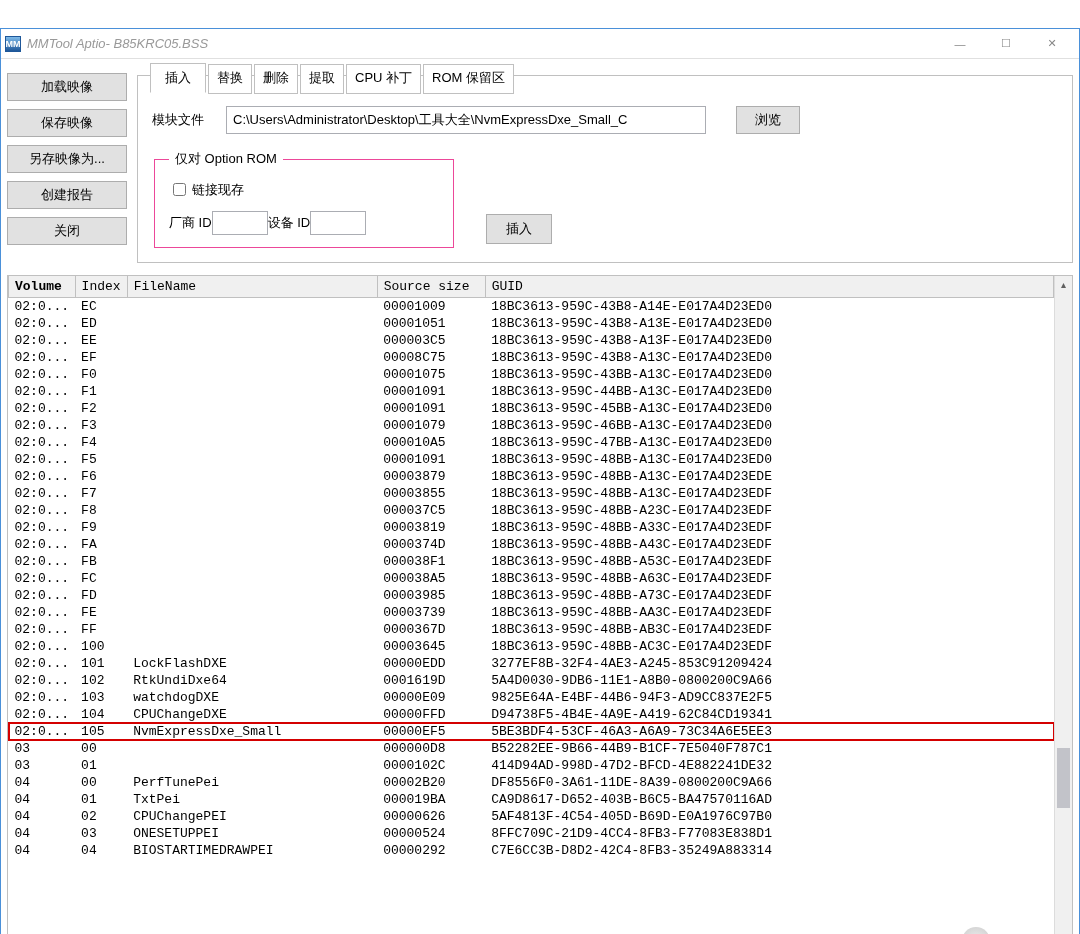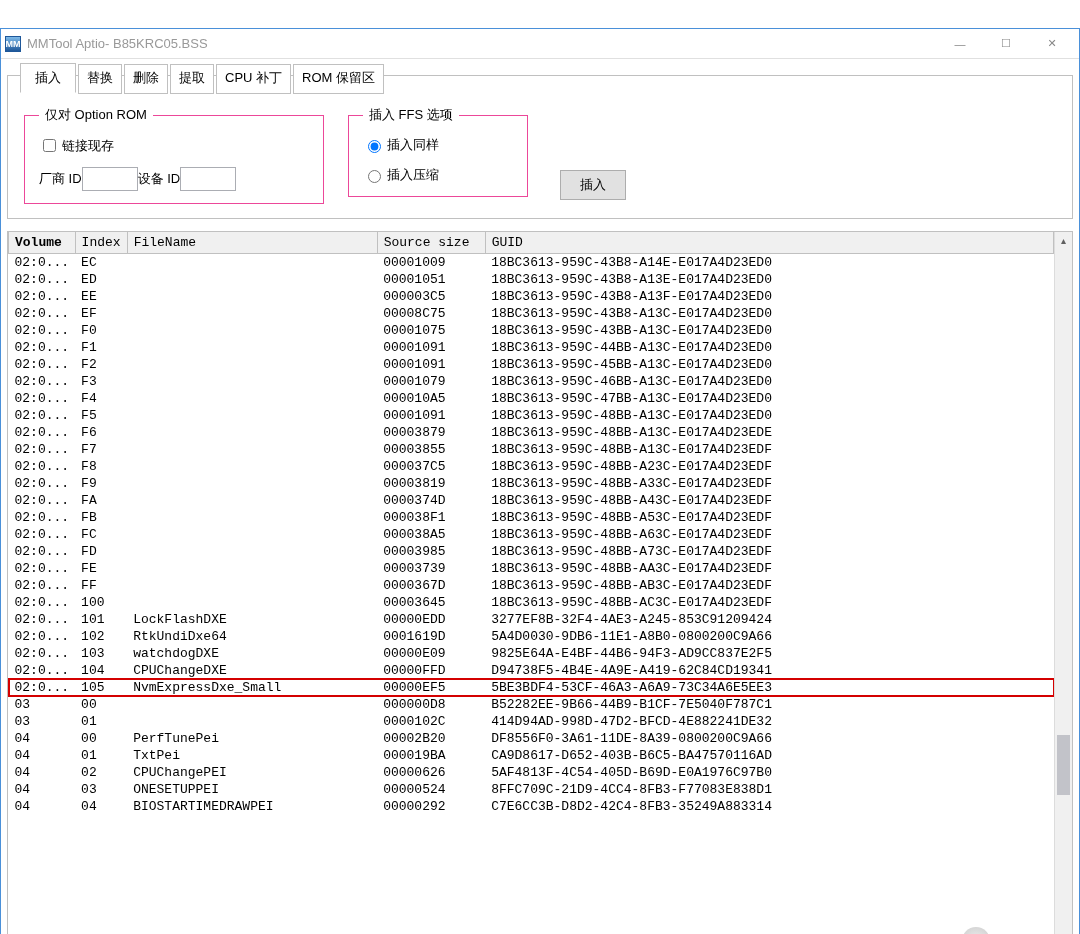--- a/index.html
+++ b/index.html
@@ -34,20 +34,21 @@
     display: inline-flex; align-items: center; justify-content: center;
     font-size: 9px; font-weight: bold;
     background: linear-gradient(#7db9e8,#1e5799);
     color: #fff;
     border: 1px solid #1e5799;
   }
   .titlebar .title {
     color: #999;
     font-size: 13px;
     flex: 1;
+    font-style: italic;
   }
   .win-controls { display: flex; }
   .win-btn {
     width: 46px; height: 30px;
     display: flex; align-items: center; justify-content: center;
     color: #888;
     font-size: 11px;
   }
   .win-btn.close { color: #888; }
   .content {
@@ -205,59 +206,60 @@
     <span class="title">MMTool Aptio- B85KRC05.BSS</span>
     <div class="win-controls">
       <div class="win-btn">—</div>
       <div class="win-btn">☐</div>
       <div class="win-btn close">✕</div>
     </div>
   </div>
 
   <div class="content">
     <div class="top-area">
+      <div class="left-buttons">
+        <div class="btn">加载映像</div>
+        <div class="btn">保存映像</div>
+        <div class="btn">另存映像为...</div>
+        <div class="btn">创建报告</div>
+        <div class="btn">关闭</div>
+      </div>
 
       <div class="panel">
         <div class="tabs">
           <div class="tab">插入</div>
           <div class="tab inactive">替换</div>
           <div class="tab inactive">删除</div>
           <div class="tab inactive">提取</div>
           <div class="tab inactive">CPU 补丁</div>
           <div class="tab inactive">ROM 保留区</div>
         </div>
 
+        <div class="form-row">
+          <span class="label">模块文件</span>
+          <input class="text-input module-file" value="C:\Users\Administrator\Desktop\工具大全\NvmExpressDxe_Small_C" style="">
+          <div class="btn browse-btn">浏览</div>
+        </div>
 
 
         <div class="fieldsets">
           <fieldset class="rom-fieldset">
             <legend>仅对 Option ROM</legend>
             <div class="option-row">
               <input type="checkbox" class="checkbox" style="">
               <span>链接现存</span>
             </div>
             <div class="option-row" style="margin-bottom:0;">
               <span>厂商 ID</span>
               <input class="small-input" style="">
               <span>设备 ID</span>
               <input class="small-input" style="">
             </div>
           </fieldset>
 
-          <fieldset class="ffs-fieldset">
-            <legend>插入 FFS 选项</legend>
-            <div class="option-row">
-              <input type="radio" name="ffs" class="radio" checked="" style="">
-              <span>插入同样</span>
-            </div>
-            <div class="option-row" style="margin-bottom:0;">
-              <input type="radio" name="ffs" class="radio" style="">
-              <span>插入压缩</span>
-            </div>
-          </fieldset>
 
           <div class="insert-action">
             <div class="btn">插入</div>
           </div>
         </div>
       </div>
     </div>
 
     <div class="table-wrap">
       <div class="table-scroll">

